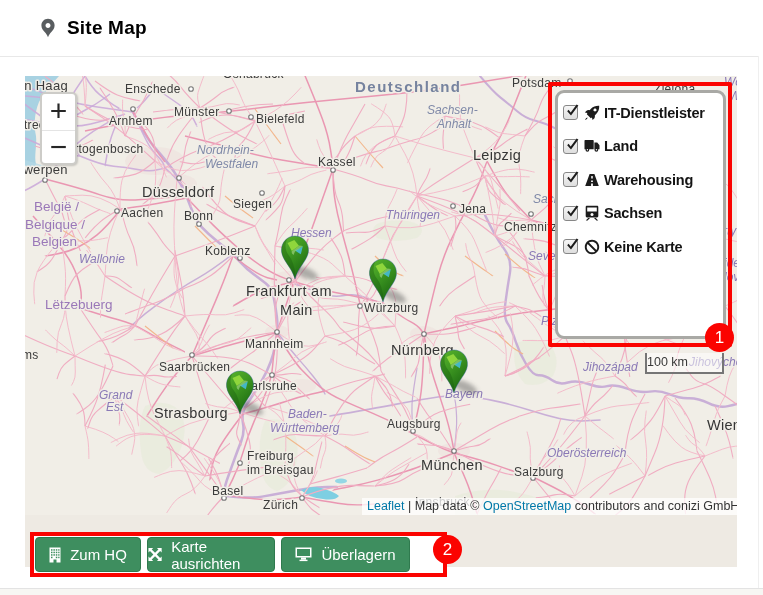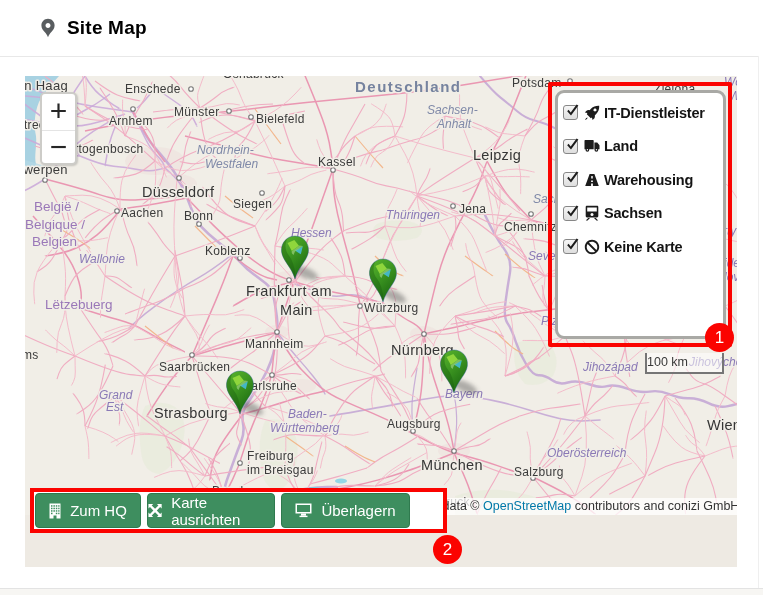--- a/index.html
+++ b/index.html
@@ -7,21 +7,21 @@
 .hrule { position:absolute; left:0; top:56px; width:759px; height:1px; background:#e8e8e8; }
 .vrule { position:absolute; left:758px; top:56px; width:1px; height:533px; background:#efefef; }
 .map { position:absolute; left:25px; top:76px; width:712px; height:439px; background:#f1eee7; overflow:hidden; }
 .zoomc { position:absolute; left:15px; top:16px; width:37px; height:73px; background:#fff; border-radius:5px; border:2px solid #cdccc8; box-shadow:1px 1px 2px rgba(0,0,0,0.18); }
 .zoomc .zb { width:100%; height:36px; text-align:center; font-size:30px; color:#262626; line-height:34px; font-weight:400; }
 .zoomc .sep { height:1px; background:#e4e4e4; }
 .attrib { position:absolute; left:337px; right:0; bottom:0; height:17px; background:rgba(255,255,255,0.75); font-size:12.5px; color:#333; padding:1px 0 16px 5px; white-space:nowrap; overflow:hidden; }
 .attrib a { color:#0078a8; text-decoration:none; }
 .scale { position:absolute; left:620px; top:277px; width:79px; height:21px; border:2px solid #757575; border-top:none; background:rgba(255,255,255,0.55); font-size:12.5px; color:#3a3a3a; text-align:left; line-height:18px; }
 .strip { position:absolute; left:25px; top:515px; width:712px; height:52px; background:#eeeae3; }
-.btnbar { position:absolute; left:30px; top:488px; width:417px; height:45px; background:#fff; border:4px solid #fb0300; display:flex; align-items:center; }
+.btnbar { position:absolute; left:30px; top:532px; width:417px; height:45px; background:#fff; border:4px solid #fb0300; display:flex; align-items:center; }
 .gbtn { height:35px; background:#3e8e5f; border:1px solid #2f7a4e; border-radius:4px; color:#fff; font-size:15px; display:flex; align-items:center; justify-content:center; margin-left:1px; }
 .gbtn svg { margin-right:9px; }
 .legr { position:absolute; left:548px; top:82px; width:184px; height:265px; border:4px solid #fb0300; border-radius:2px; }
 .legp { position:absolute; left:555px; top:90px; width:171px; height:249px; background:#fff; border:3px solid #a9a9a5; border-radius:9px; padding:3px 0 0 5px; }
 .lrow { height:33.5px; display:flex; align-items:center; }
 .cb { width:15px; height:15px; border:1px solid #878787; border-radius:3px; background:linear-gradient(#f6f6f6,#dedede); position:relative; flex:none; }
 .chk { position:absolute; left:0px; top:-3px; }
 .lic { width:17px; margin-left:6px; flex:none; display:flex; align-items:center; }
 .ltx { margin-left:3px; font-size:14.5px; letter-spacing:-0.2px; font-weight:bold; color:#141414; white-space:nowrap; }
 .badge { position:absolute; width:29px; height:29px; border-radius:50%; background:#fb0300; color:#fff; font-size:17px; text-align:center; line-height:29px; }

